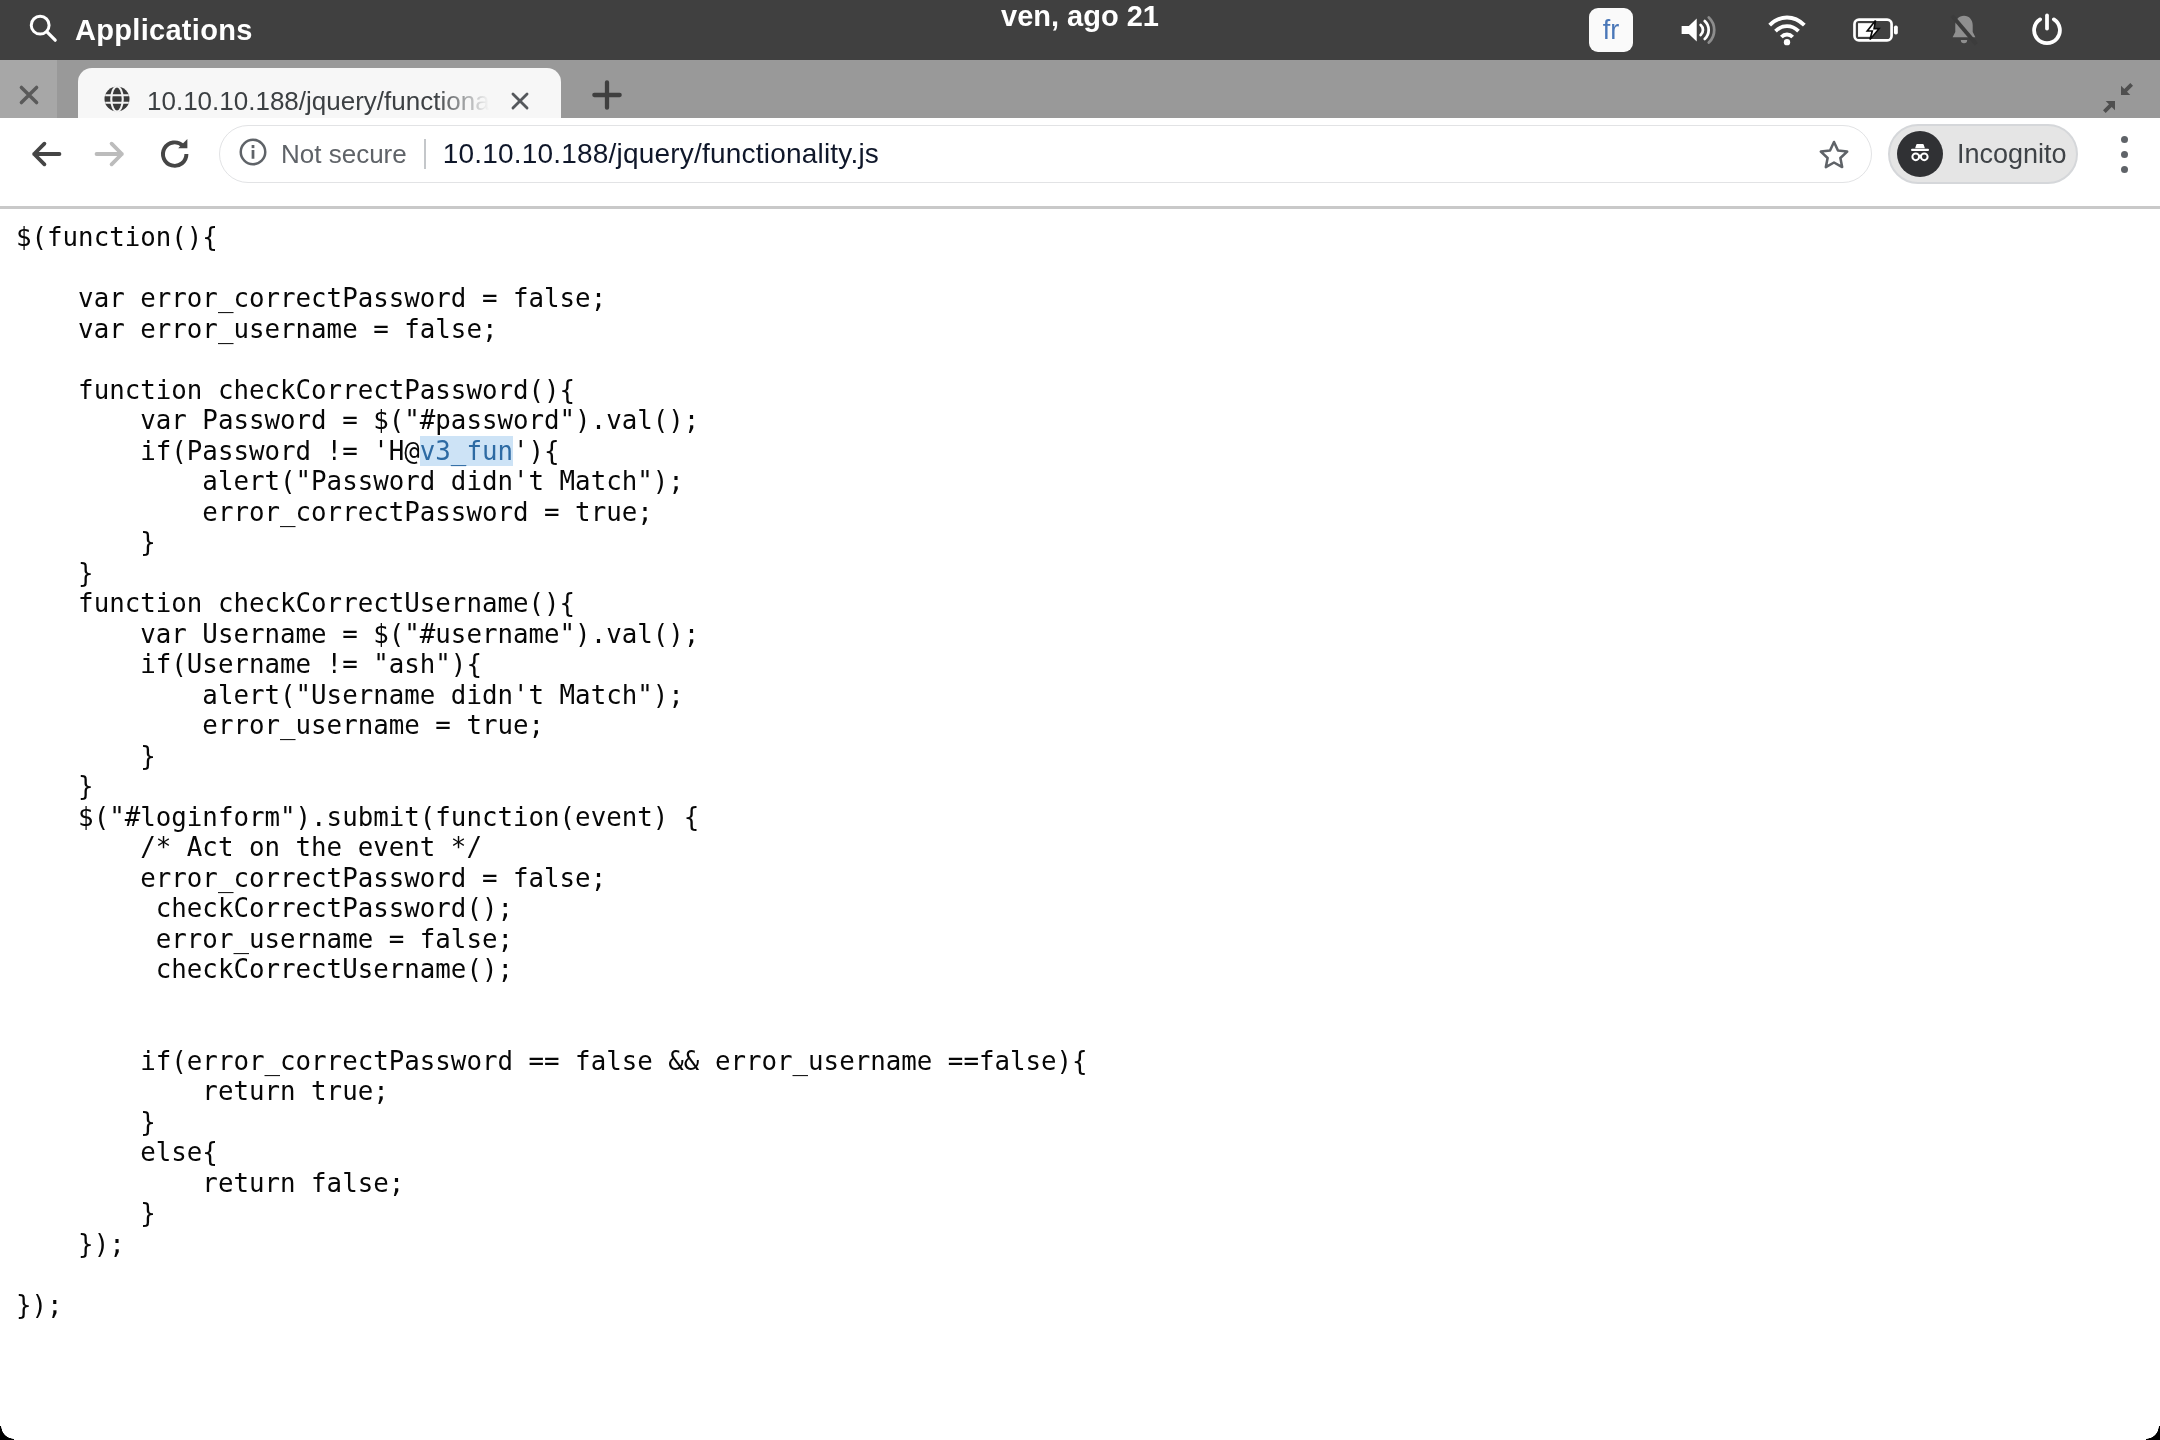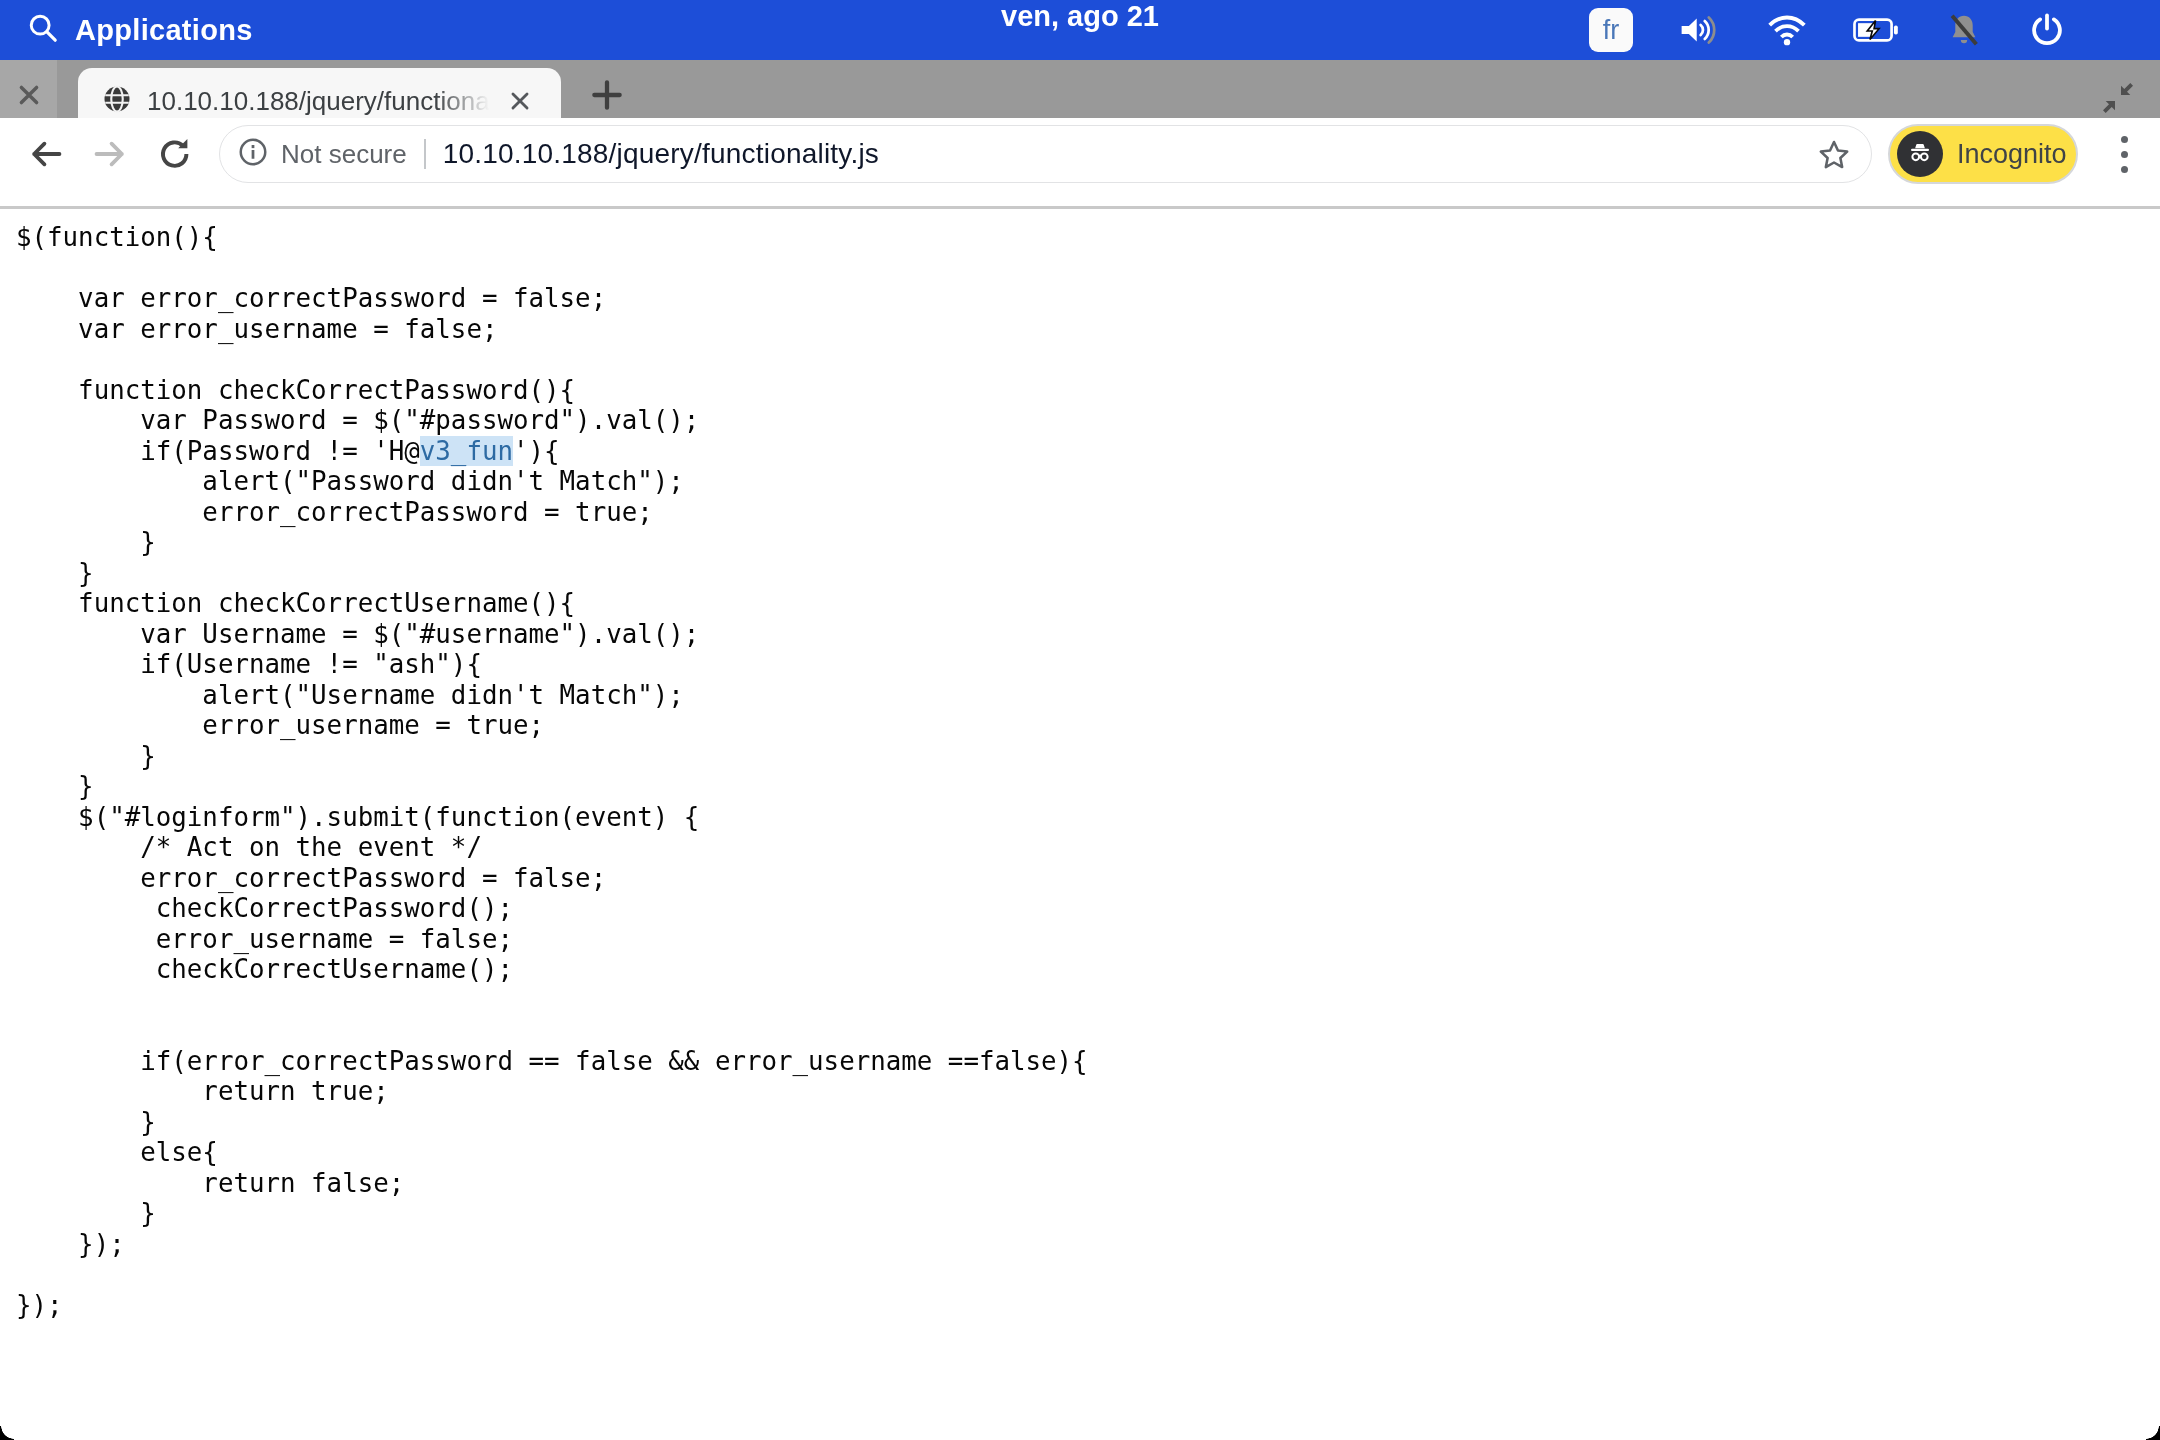--- a/index.html
+++ b/index.html
@@ -1,20 +1,20 @@
 <!DOCTYPE html>
 <html><head>
 <meta charset="utf-8">
 <style>
   html,body{margin:0;padding:0;width:2160px;height:1440px;background:#fff;overflow:hidden;
     font-family:"Liberation Sans", sans-serif;}
   *{box-sizing:border-box;}
 
   
-  .panel{position:absolute;left:0;top:0;width:2160px;height:60px;background:#1d4ed8;
+  .panel{position:absolute;left:0;top:0;width:2160px;height:60px;background:#404040;
     display:flex;align-items:center;color:#fff;}
   .panel-left{display:flex;align-items:center;gap:15px;margin-left:26px;}
   .app-label{font-size:29px;font-weight:700;letter-spacing:.3px;}
   .clock{position:absolute;left:50%;top:0;transform:translateX(-50%);height:60px;
     display:flex;align-items:center;gap:40px;font-size:29px;font-weight:700;flex-direction:column;}
   .tray{position:absolute;right:95px;top:0;height:60px;display:flex;align-items:center;gap:46px;text-align:right;}
   .kbd-badge{width:44px;height:44px;background:#fafafa;border-radius:9px;display:flex;
     align-items:center;justify-content:center;font-size:27px;font-weight:500;color:#4a77b8;}
   .tray svg{display:block;}
 
@@ -42,21 +42,21 @@
   .btn-back{left:26px;} .btn-fwd{left:90px;} .btn-reload{left:155px;}
   .omnibox{position:absolute;left:219px;top:7px;width:1653px;height:58px;background:#fff;
     border:1.5px solid #e2e3e5;border-radius:29px;display:flex;align-items:center;
     padding-left:18px;}
   .secure-chip{display:flex;align-items:center;gap:13px;}
   .secure-label{font-size:26px;color:#5f6368;}
   .omni-divider{width:2px;height:30px;background:#c4c7ca;margin:0 17px;}
   .omni-url{font-size:28px;color:#0f172a;letter-spacing:.2px;}
   .star-btn{position:absolute;right:20px;top:12px;width:34px;height:34px;}
   .incognito-badge{position:absolute;left:1888px;top:6px;width:190px;height:60px;
-    border:2px solid #d5d7da;border-radius:30px;background:#fde047;display:flex;
+    border:2px solid #d5d7da;border-radius:30px;background:#e5e5e5;display:flex;
     align-items:center;padding-left:7px;}
   .incog-circle{width:46px;height:46px;border-radius:50%;background:#303134;display:flex;
     align-items:center;justify-content:center;}
   .incog-label{margin-left:14px;font-size:27px;color:#3f4347;}
   .kebab{position:absolute;left:2102px;top:14px;width:44px;height:44px;display:flex;
     flex-direction:column;align-items:center;justify-content:center;gap:8px;}
   .kebab i{width:7px;height:7px;border-radius:50%;background:#5f6368;}
 
   .toolbar-divider{position:absolute;left:0;top:206px;width:2160px;height:3px;background:#c9c9c9;}
 

